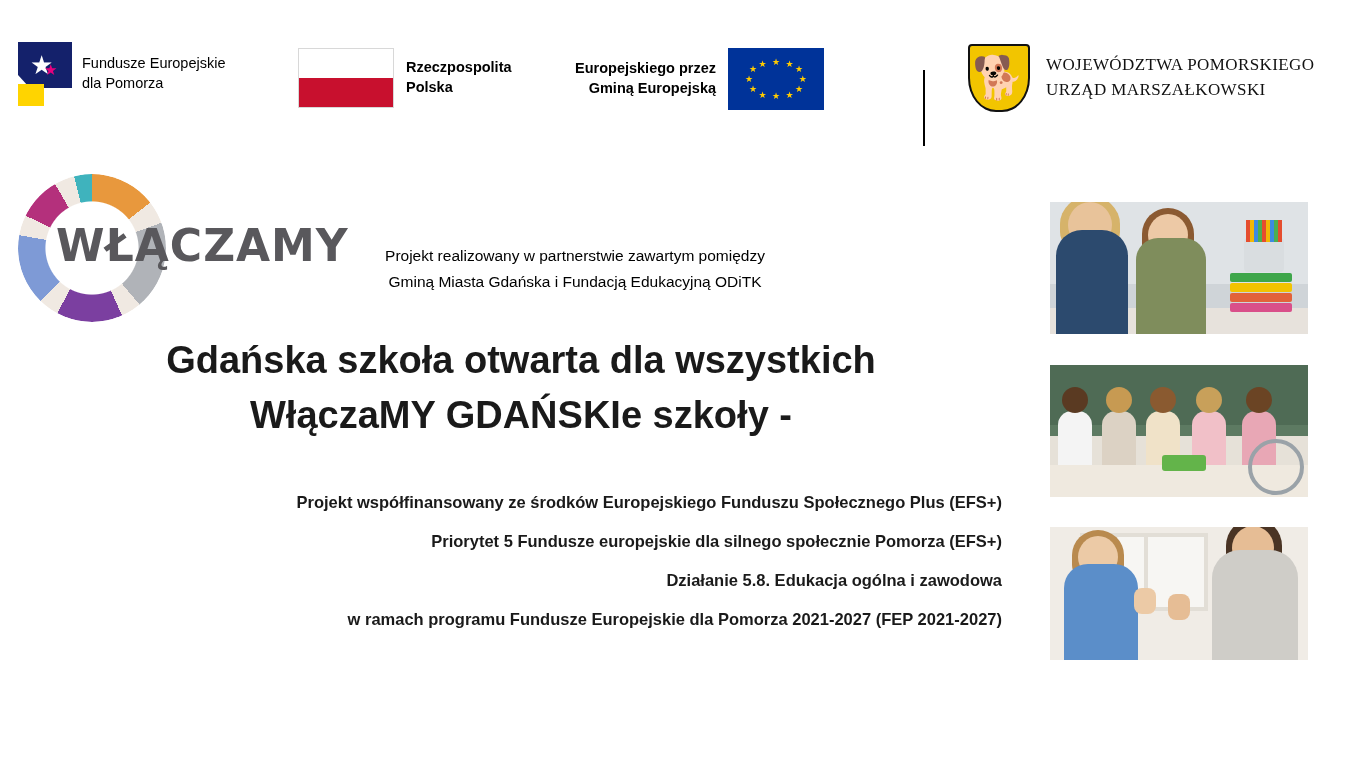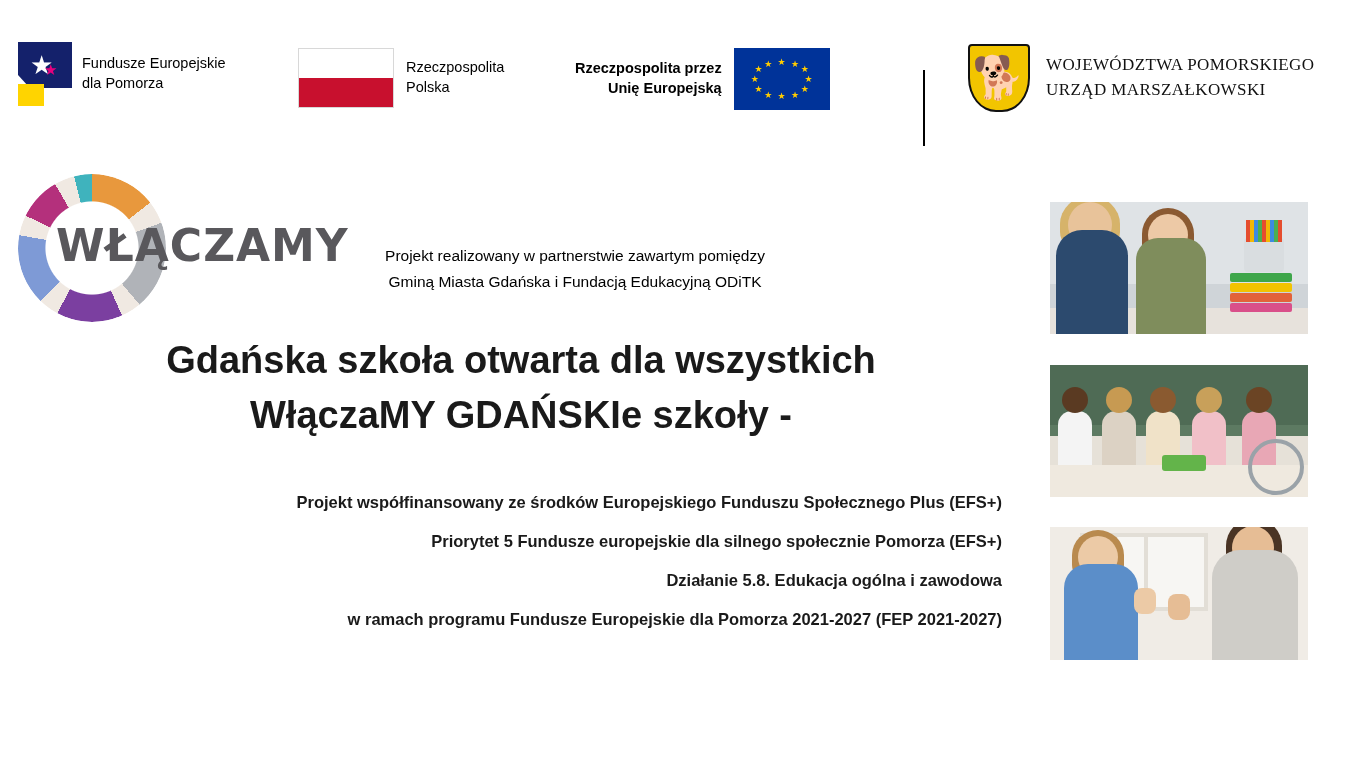--- a/index.html
+++ b/index.html
@@ -79,21 +79,21 @@
     width: 96px;
     height: 60px;
     margin-right: 12px;
     border: 1px solid #d8d8d8;
     box-sizing: border-box;
   }
   .pl-flag .white { height: 50%; background: #ffffff; }
   .pl-flag .red { height: 50%; background: #c8102e; }
   .pl-text {
     font-size: 14.5px;
-    font-weight: normal;
+    font-weight: bold;
     line-height: 1.35;
   }
 
   
   .eu-logo { left: 575px; top: 14px; }
   .eu-text {
     font-size: 14.5px;
     font-weight: bold;
     line-height: 1.35;
     text-align: right;
@@ -335,22 +335,22 @@
       <div class="red"></div>
     </div>
     <div class="pl-text">
       <div>Rzeczpospolita</div>
       <div>Polska</div>
     </div>
   </div>
 
   <div class="logo-block eu-logo">
     <div class="eu-text">
-      <div>Rzeczpospolita przez</div>
-      <div>Unię Europejską</div>
+      <div>Europejskiego przez</div>
+      <div>Gminą Europejską</div>
     </div>
     <div class="eu-flag">
       <span class="star" style="left:50%;  top:22%;">★</span>
       <span class="star" style="left:64%;  top:25%;">★</span>
       <span class="star" style="left:74%;  top:34%;">★</span>
       <span class="star" style="left:78%;  top:50%;">★</span>
       <span class="star" style="left:74%;  top:66%;">★</span>
       <span class="star" style="left:64%;  top:75%;">★</span>
       <span class="star" style="left:50%;  top:78%;">★</span>
       <span class="star" style="left:36%;  top:75%;">★</span>

